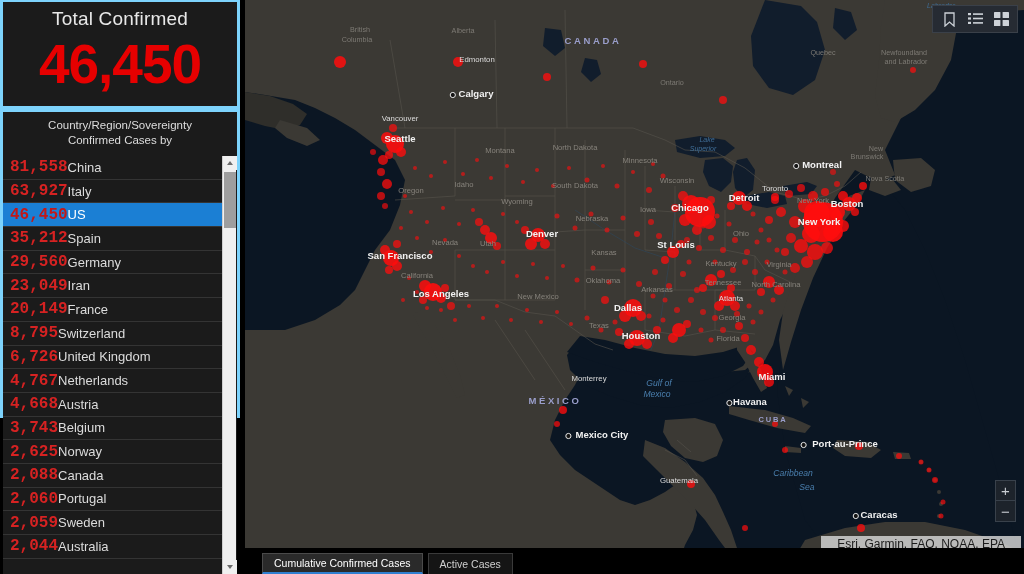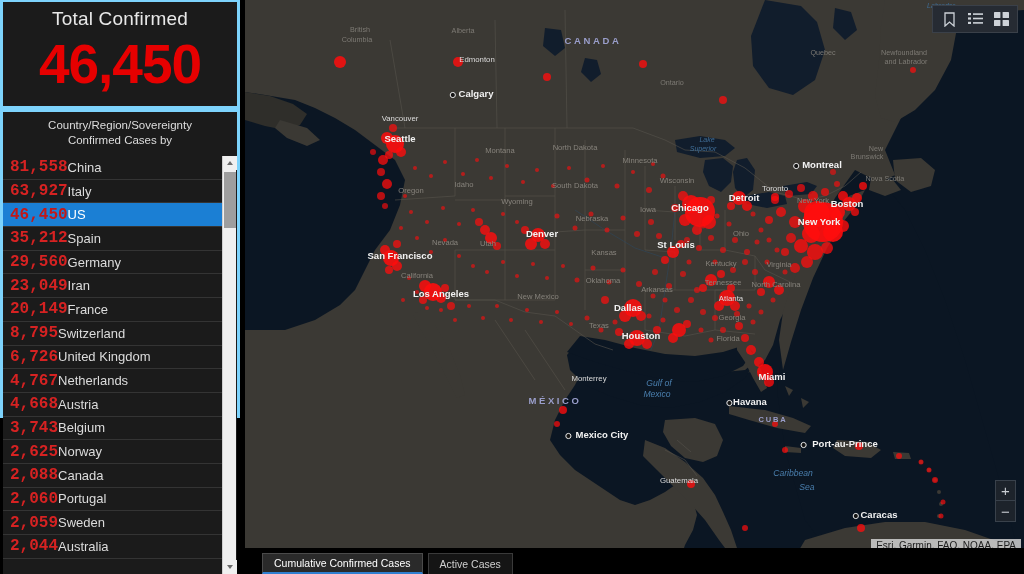--- a/index.html
+++ b/index.html
@@ -205,22 +205,22 @@
     user-select: none;
   }
   .zoom-btn.plus { border-bottom: 1px solid #39414b; }
 
   
   #attribution {
     position: absolute;
     right: 3px; bottom: 22px;
     background: rgba(215,215,215,.82);
     color: #1c1c1c;
-    font-size: 10px;
-    padding: 1px 5px;
+    font-size: 12px;
+    padding: 1px 16px;
     white-space: nowrap;
     margin-top: 8px;
   }
 
   
   #tabs {
     position: absolute;
     left: 245px; bottom: 0;
     width: 779px; height: 26px;
     background: #000;

